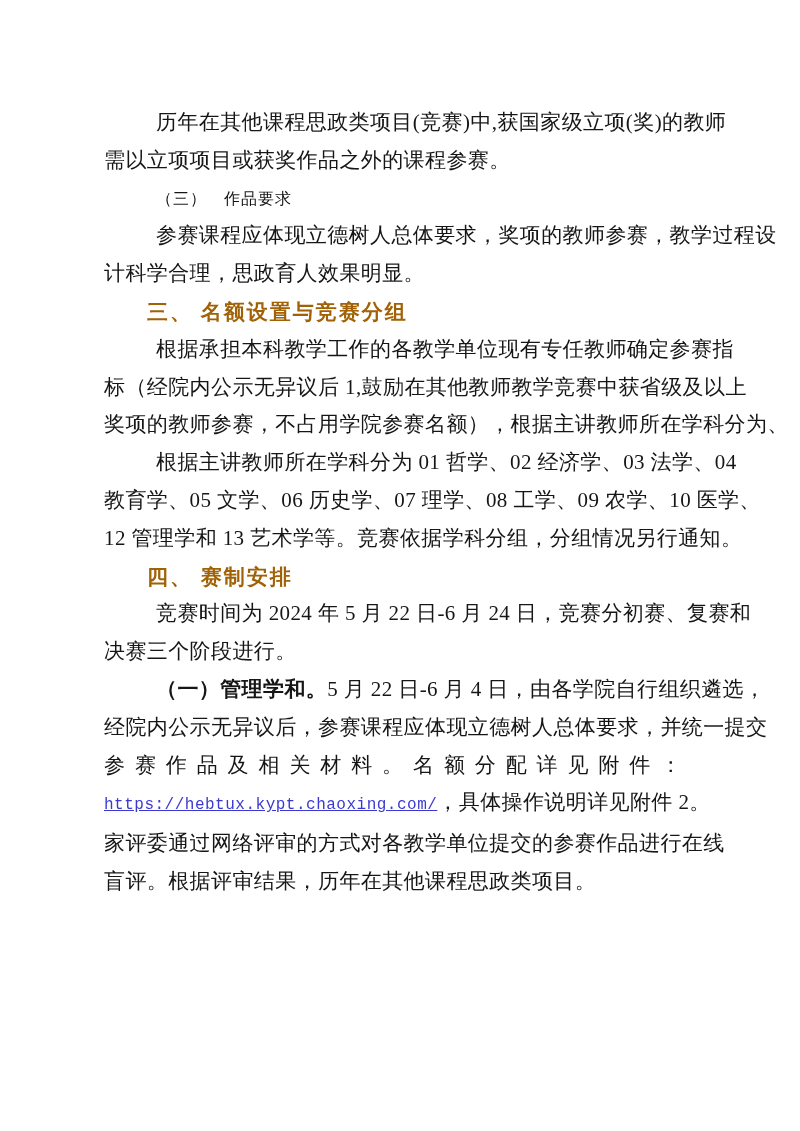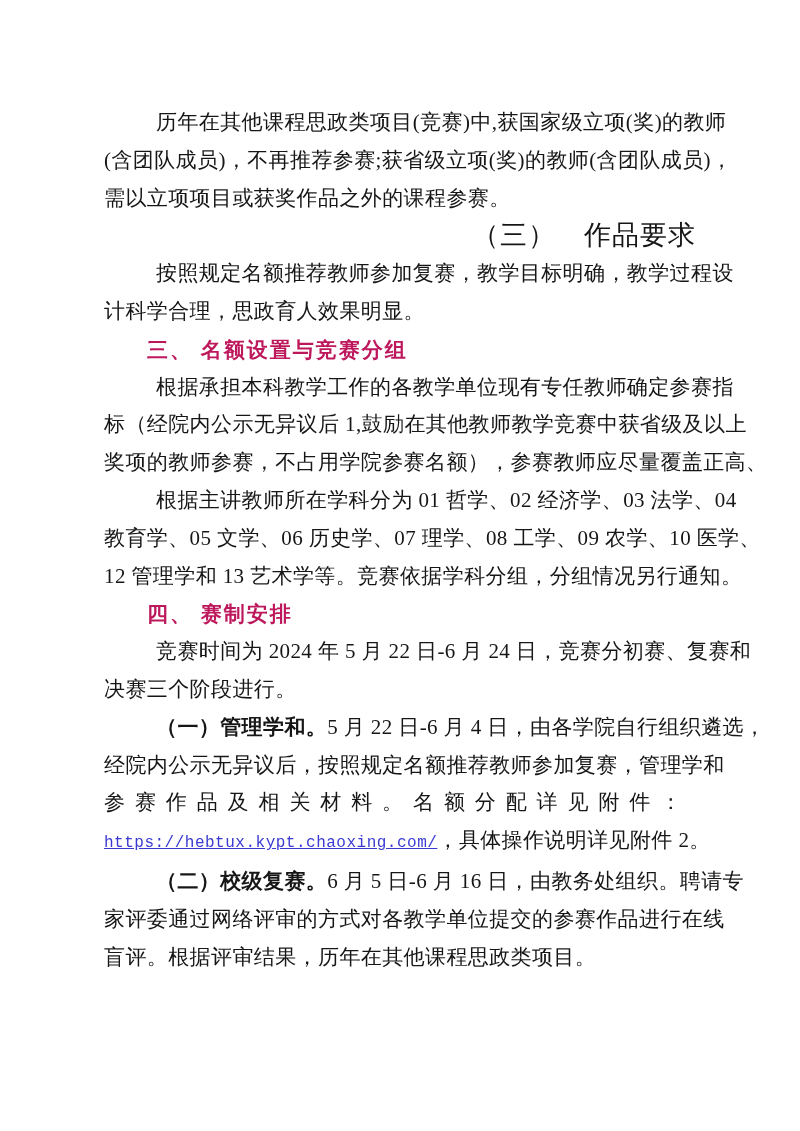--- a/index.html
+++ b/index.html
@@ -37,29 +37,28 @@
     text-indent: 52px;
   }
   .heading {
     font-family: "Liberation Sans", "DejaVu Sans", sans-serif;
     font-weight: bold;
     font-size: 21px;
     line-height: 37.8px;
     padding-left: 43px;
     letter-spacing: 2px;
     white-space: nowrap;
-    color: #be185d;
+    color: #a16207;
   }
   .subheading {
-    font-size: 27px;
+    font-size: 16px;
     line-height: 37.8px;
     padding-left: 52px;
     letter-spacing: 1px;
     white-space: nowrap;
-    text-align: right;
   }
   .lead {
     font-weight: bold;
   }
   .spread {
     width: 592px;
     letter-spacing: 9.9px;
     text-indent: 0;
   }
   .url-link {
@@ -69,36 +68,34 @@
     text-decoration: underline;
     cursor: pointer;
   }
 </style>
 </head>
 <body style="color: rgb(22, 22, 22); background: rgb(255, 255, 255);">
 
 <div class="page">
   <div class="content" id="doc-content">
       <div class="line first">历年在其他课程思政类项目(竞赛)中,获国家级立项(奖)的教师</div>
-      <div class="line">(含团队成员)，不再推荐参赛;获省级立项(奖)的教师(含团队成员)，</div>
       <div class="line">需以立项项目或获奖作品之外的课程参赛。</div>
       <div class="subheading">（三）　作品要求</div>
-      <div class="line first">按照规定名额推荐教师参加复赛，教学目标明确，教学过程设</div>
+      <div class="line first">参赛课程应体现立德树人总体要求，奖项的教师参赛，教学过程设</div>
       <div class="line">计科学合理，思政育人效果明显。</div>
       <div class="heading">三、 名额设置与竞赛分组</div>
       <div class="line first">根据承担本科教学工作的各教学单位现有专任教师确定参赛指</div>
       <div class="line">标（经院内公示无异议后 1,鼓励在其他教师教学竞赛中获省级及以上</div>
-      <div class="line">奖项的教师参赛，不占用学院参赛名额），参赛教师应尽量覆盖正高、</div>
+      <div class="line">奖项的教师参赛，不占用学院参赛名额），根据主讲教师所在学科分为、</div>
       <div class="line first">根据主讲教师所在学科分为 01 哲学、02 经济学、03 法学、04</div>
       <div class="line">教育学、05 文学、06 历史学、07 理学、08 工学、09 农学、10 医学、</div>
       <div class="line">12 管理学和 13 艺术学等。竞赛依据学科分组，分组情况另行通知。</div>
       <div class="heading">四、 赛制安排</div>
       <div class="line first">竞赛时间为 2024 年 5 月 22 日-6 月 24 日，竞赛分初赛、复赛和</div>
       <div class="line">决赛三个阶段进行。</div>
       <div class="line first"><span class="lead">（一）管理学和。</span><span>5 月 22 日-6 月 4 日，由各学院自行组织遴选，</span></div>
-      <div class="line">经院内公示无异议后，按照规定名额推荐教师参加复赛，管理学和</div>
+      <div class="line">经院内公示无异议后，参赛课程应体现立德树人总体要求，并统一提交</div>
       <div class="line spread">参赛作品及相关材料。名额分配详见附件：</div>
       <div class="line"><span class="url-link" style="color: rgb(58, 58, 210);">https://hebtux.kypt.chaoxing.com/</span><span>，具体操作说明详见附件 2。</span></div>
-      <div class="line first"><span class="lead">（二）校级复赛。</span><span>6 月 5 日-6 月 16 日，由教务处组织。聘请专</span></div>
       <div class="line">家评委通过网络评审的方式对各教学单位提交的参赛作品进行在线</div>
       <div class="line">盲评。根据评审结果，历年在其他课程思政类项目。</div>
     </div>
 </div>
 
 </body></html>

